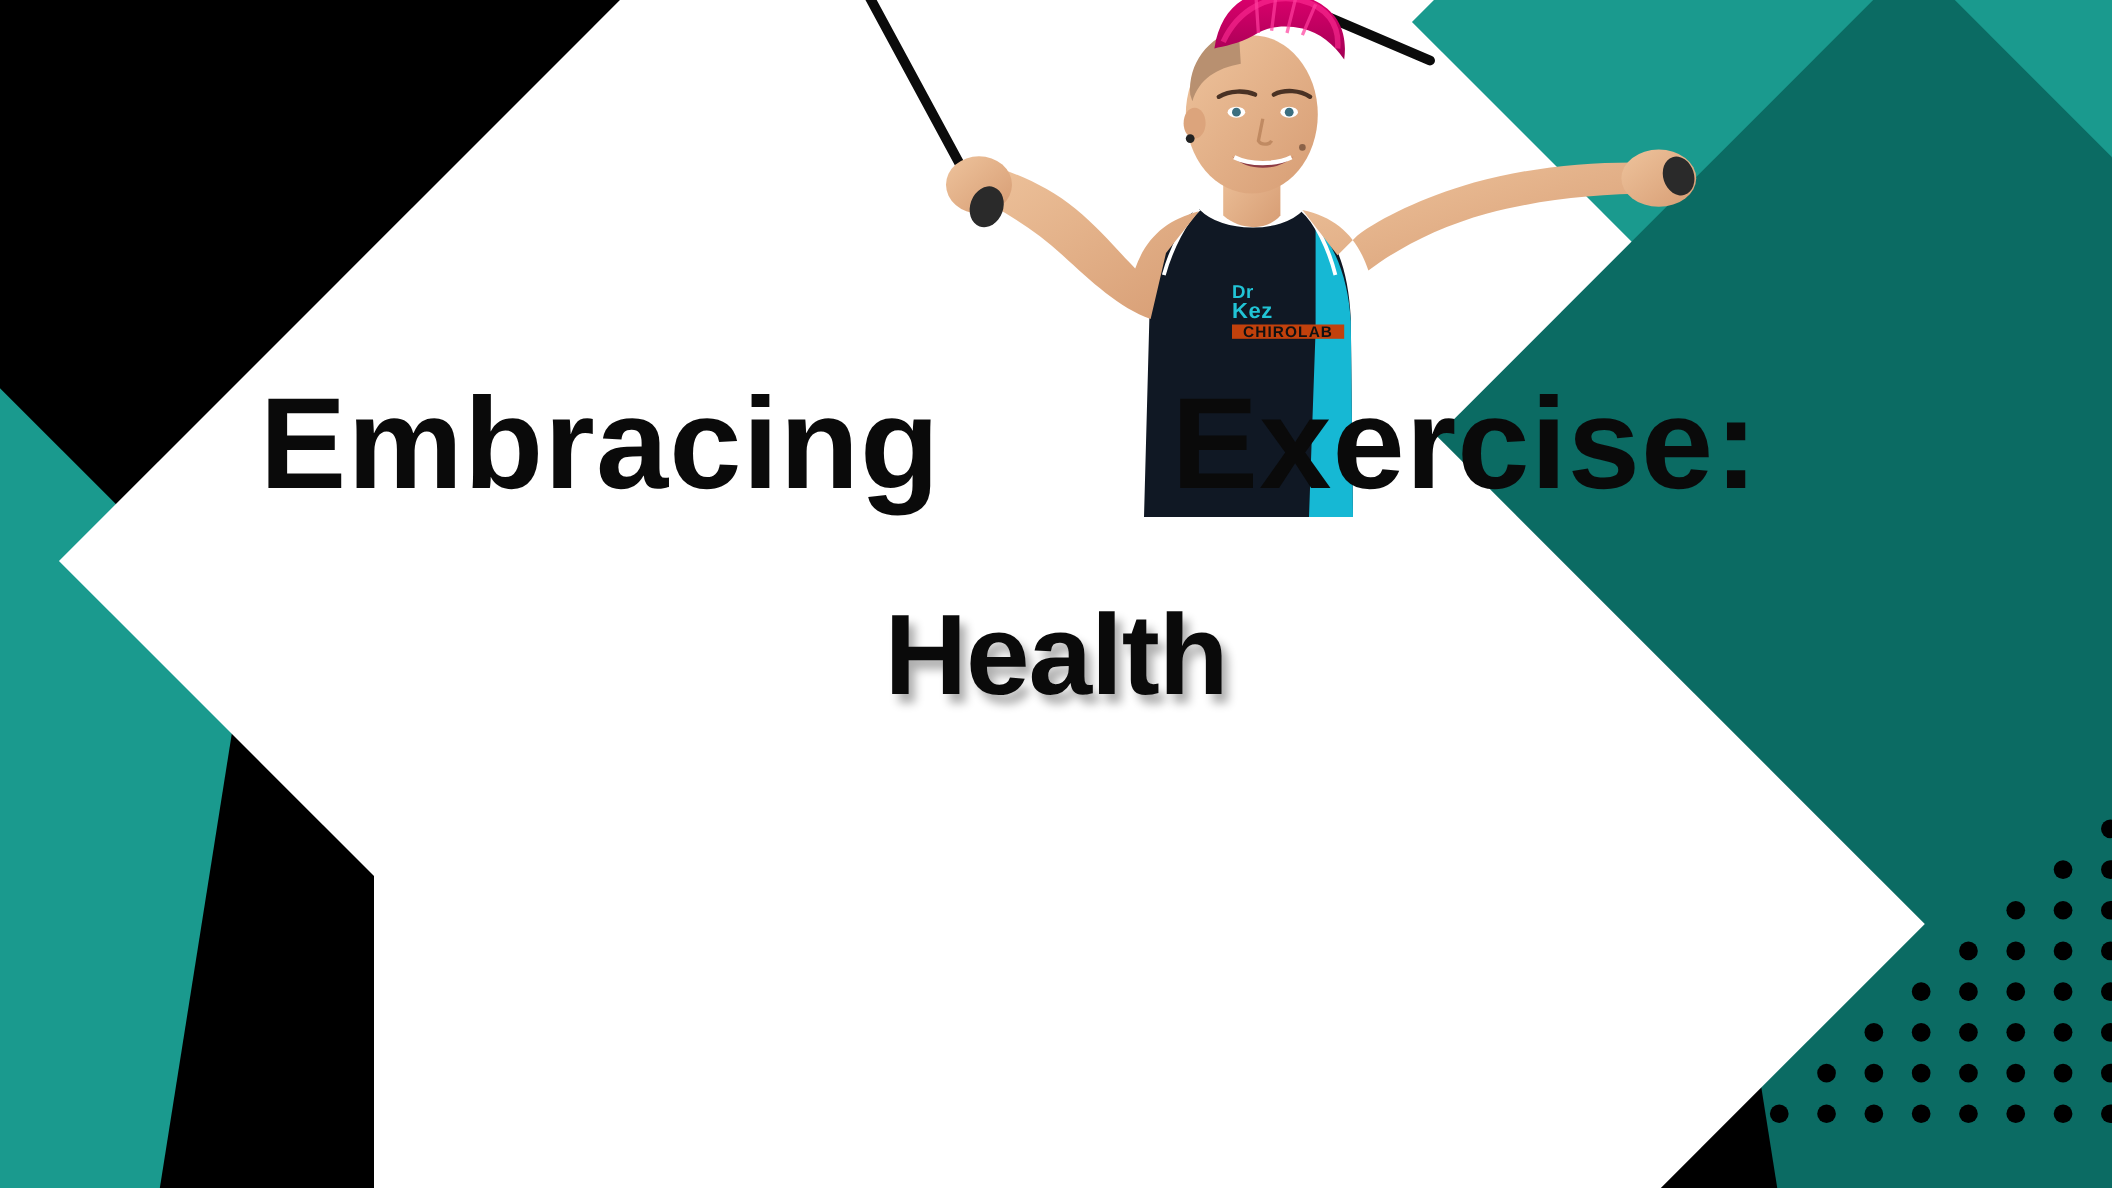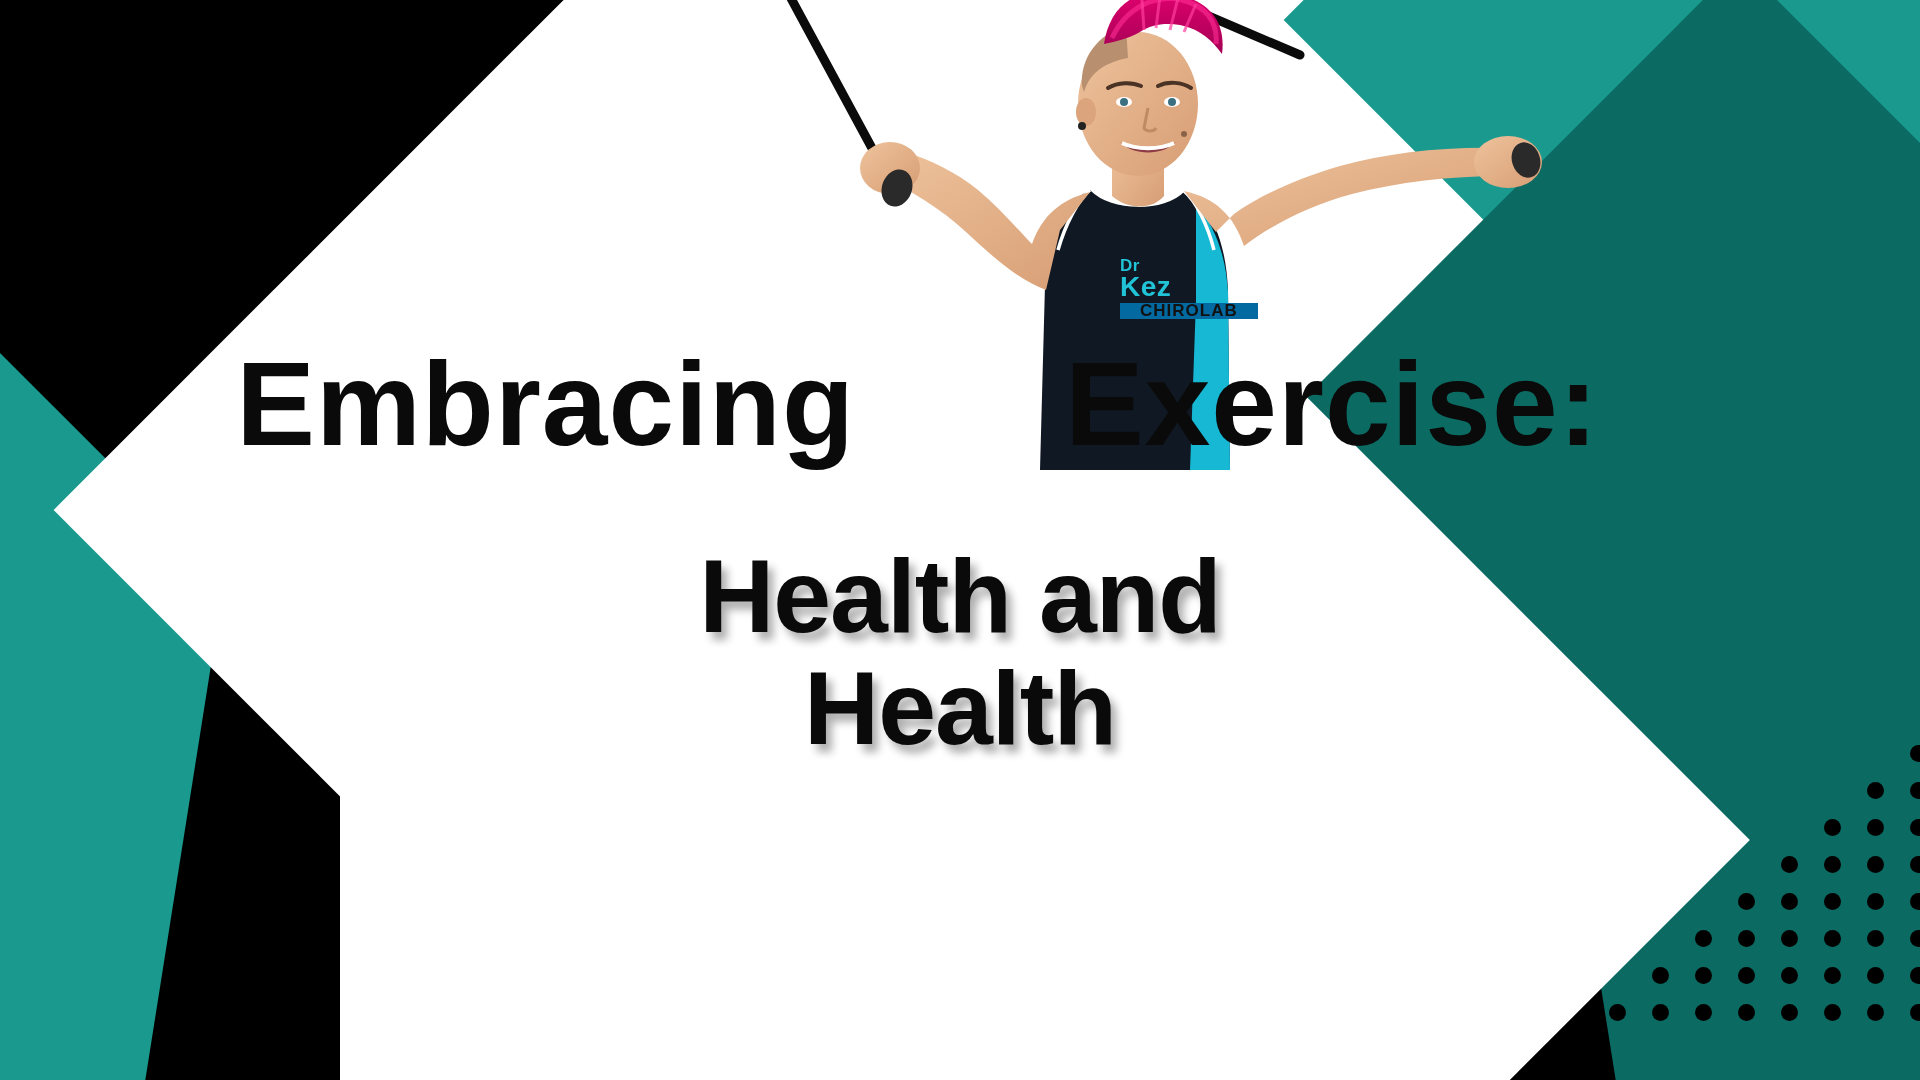--- a/index.html
+++ b/index.html
@@ -189,27 +189,27 @@
     left: 1120px;
     top: 258px;
     width: 90px;
     color: #21c4d6;
     font-family: "Liberation Sans", sans-serif;
     font-weight: 700;
     line-height: 0.95;
     letter-spacing: 0.5px;
   }
   .shirt-logo .l1 { font-size: 17px; }
-  .shirt-logo .l2 { font-size: 28px; }
+  .shirt-logo .l2 { font-size: 20px; }
   .shirt-logo .l3 {
-    font-size: 17px;
+    font-size: 14px;
     color: #111;
-    background: #0369a1;
+    background: #c2410c;
     display: inline-block;
-    padding: 0 20px;
+    padding: 0 10px;
     margin-top: 2px;
     letter-spacing: 1px;
   }
 </style>
 </head>
 <body>
 
 <div id="stage">
 
   <div class="bg-layer">
@@ -403,19 +403,18 @@
     <div class="l3">CHIROLAB</div>
   </div>
 
   <div class="headline-wrap">
 
     <div class="title-line title-main">
       <span class="seg-left">Embracing</span><span class="seg-gap"></span><span class="seg-right">Exercise:</span>
     </div>
 
     <div class="subtitle">
-      <div>Health and</div>
       <div>Health</div>
     </div>
 
   </div>
 
 </div>
 
 </body></html>

